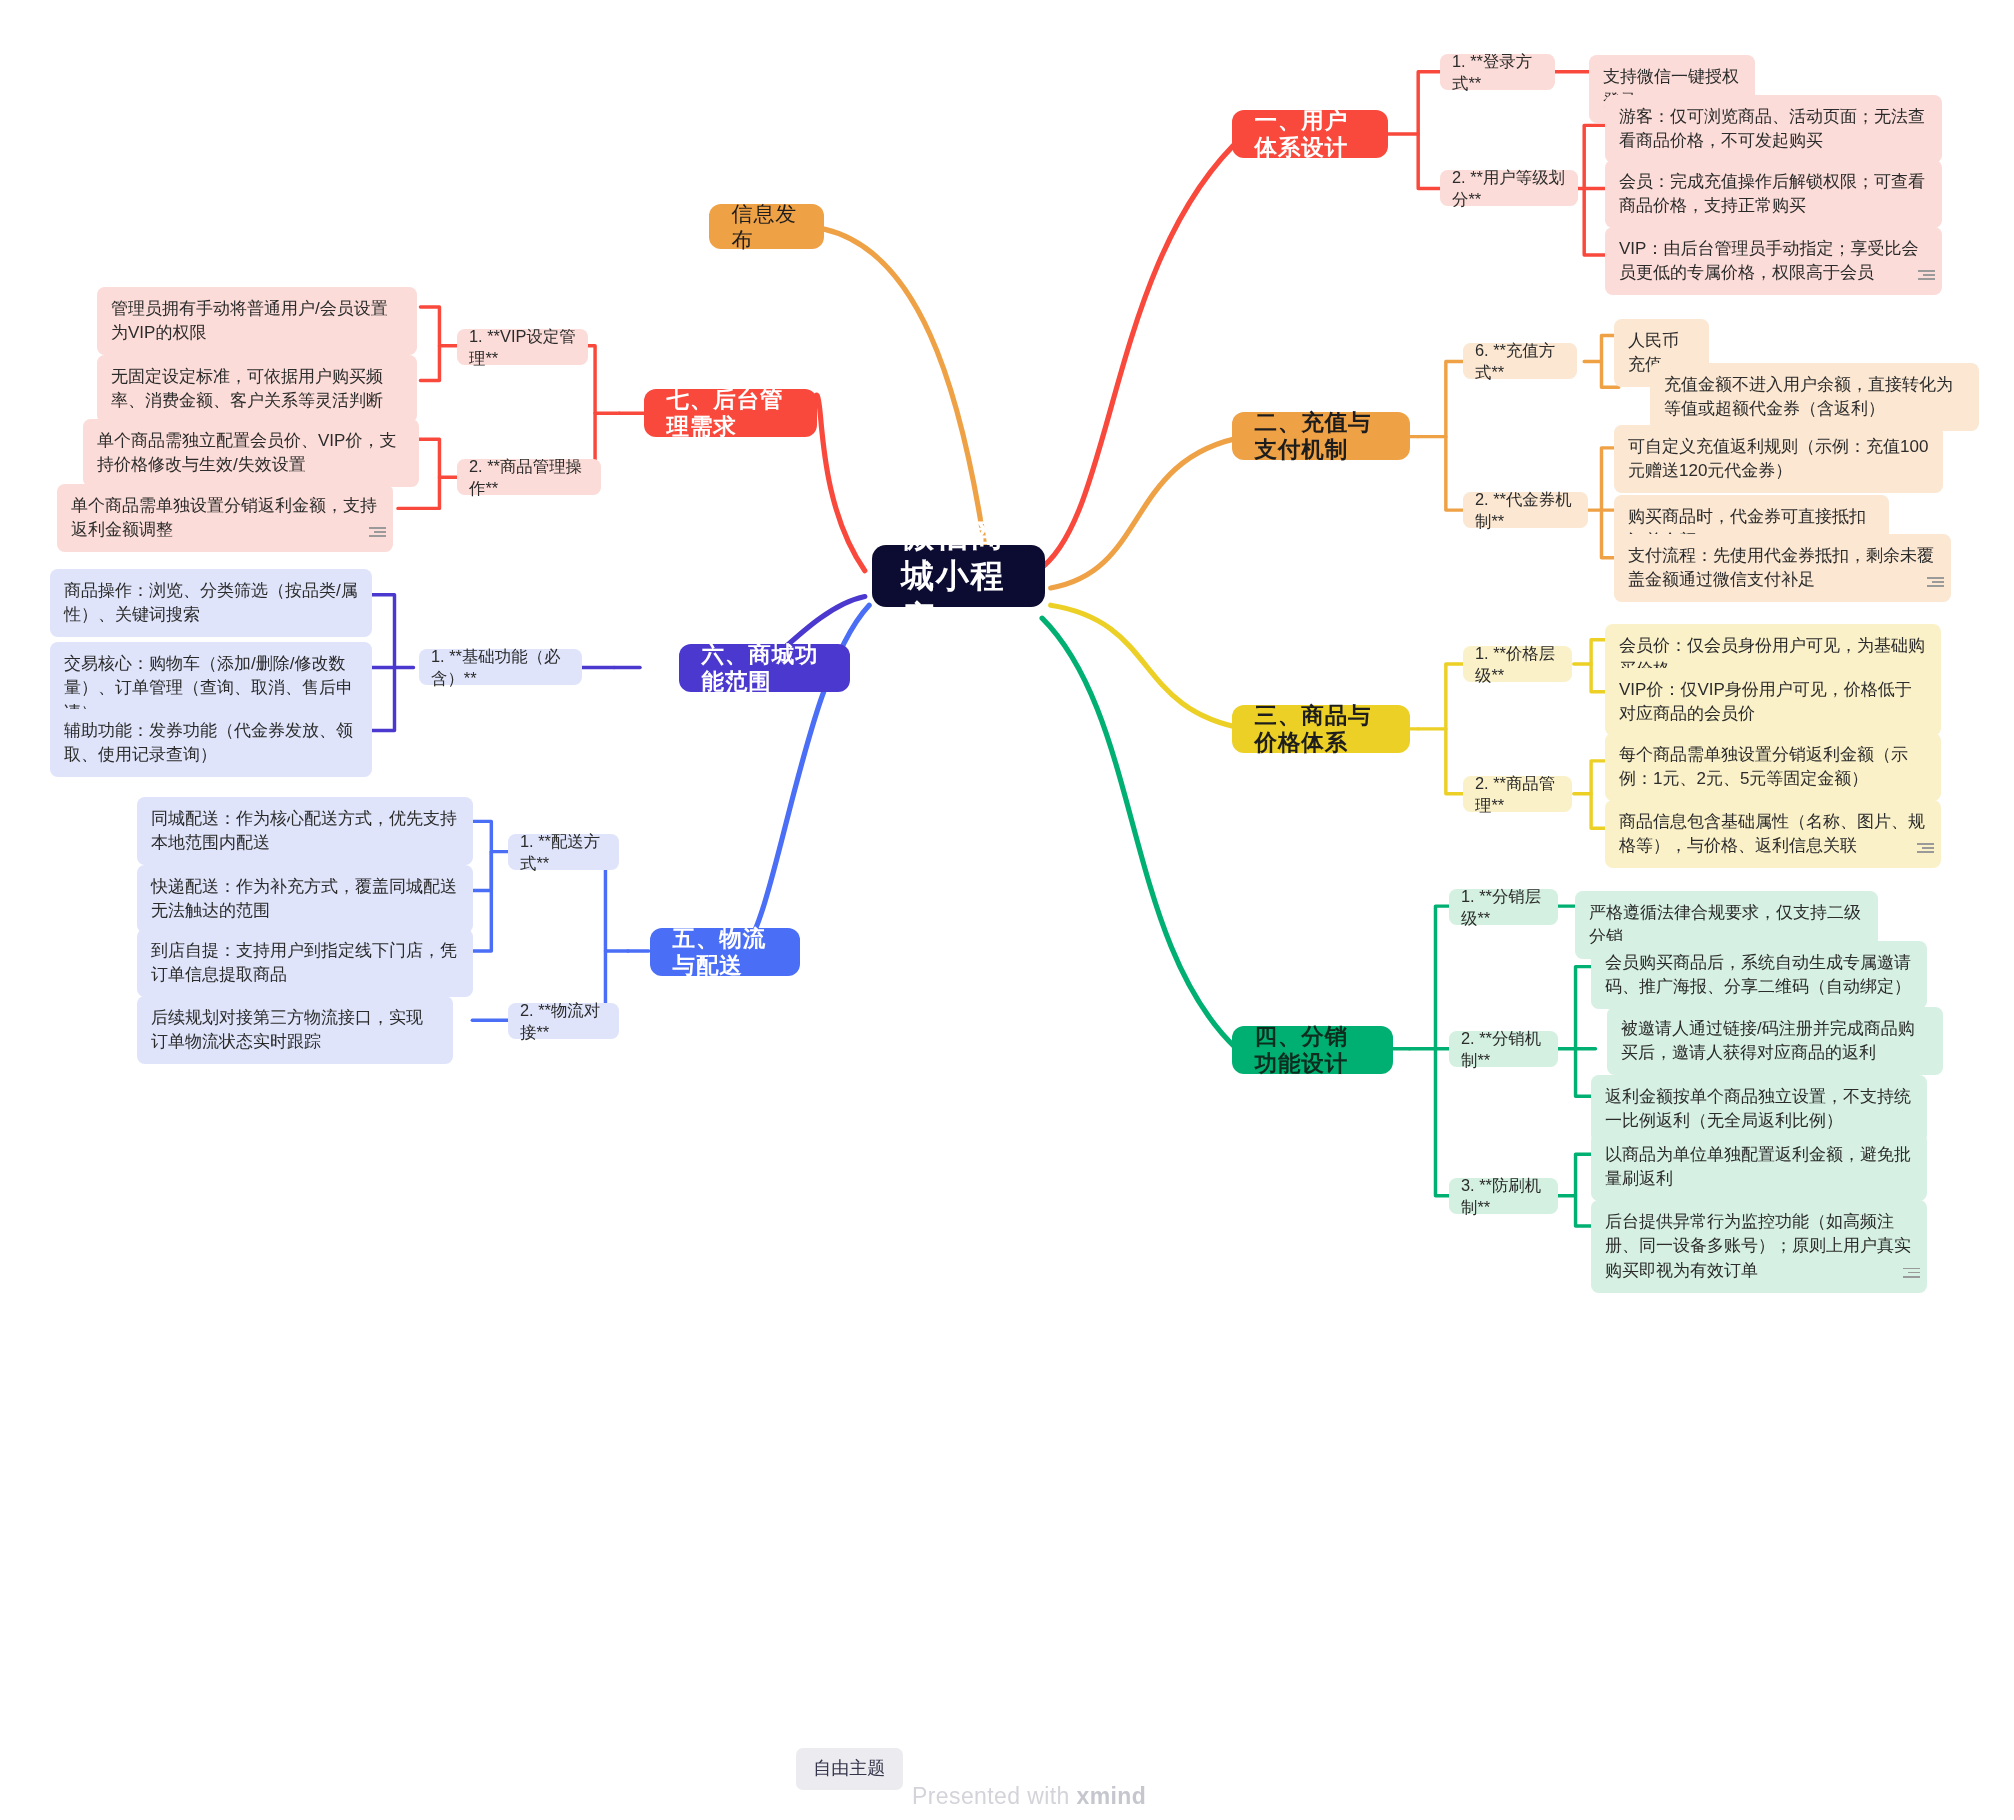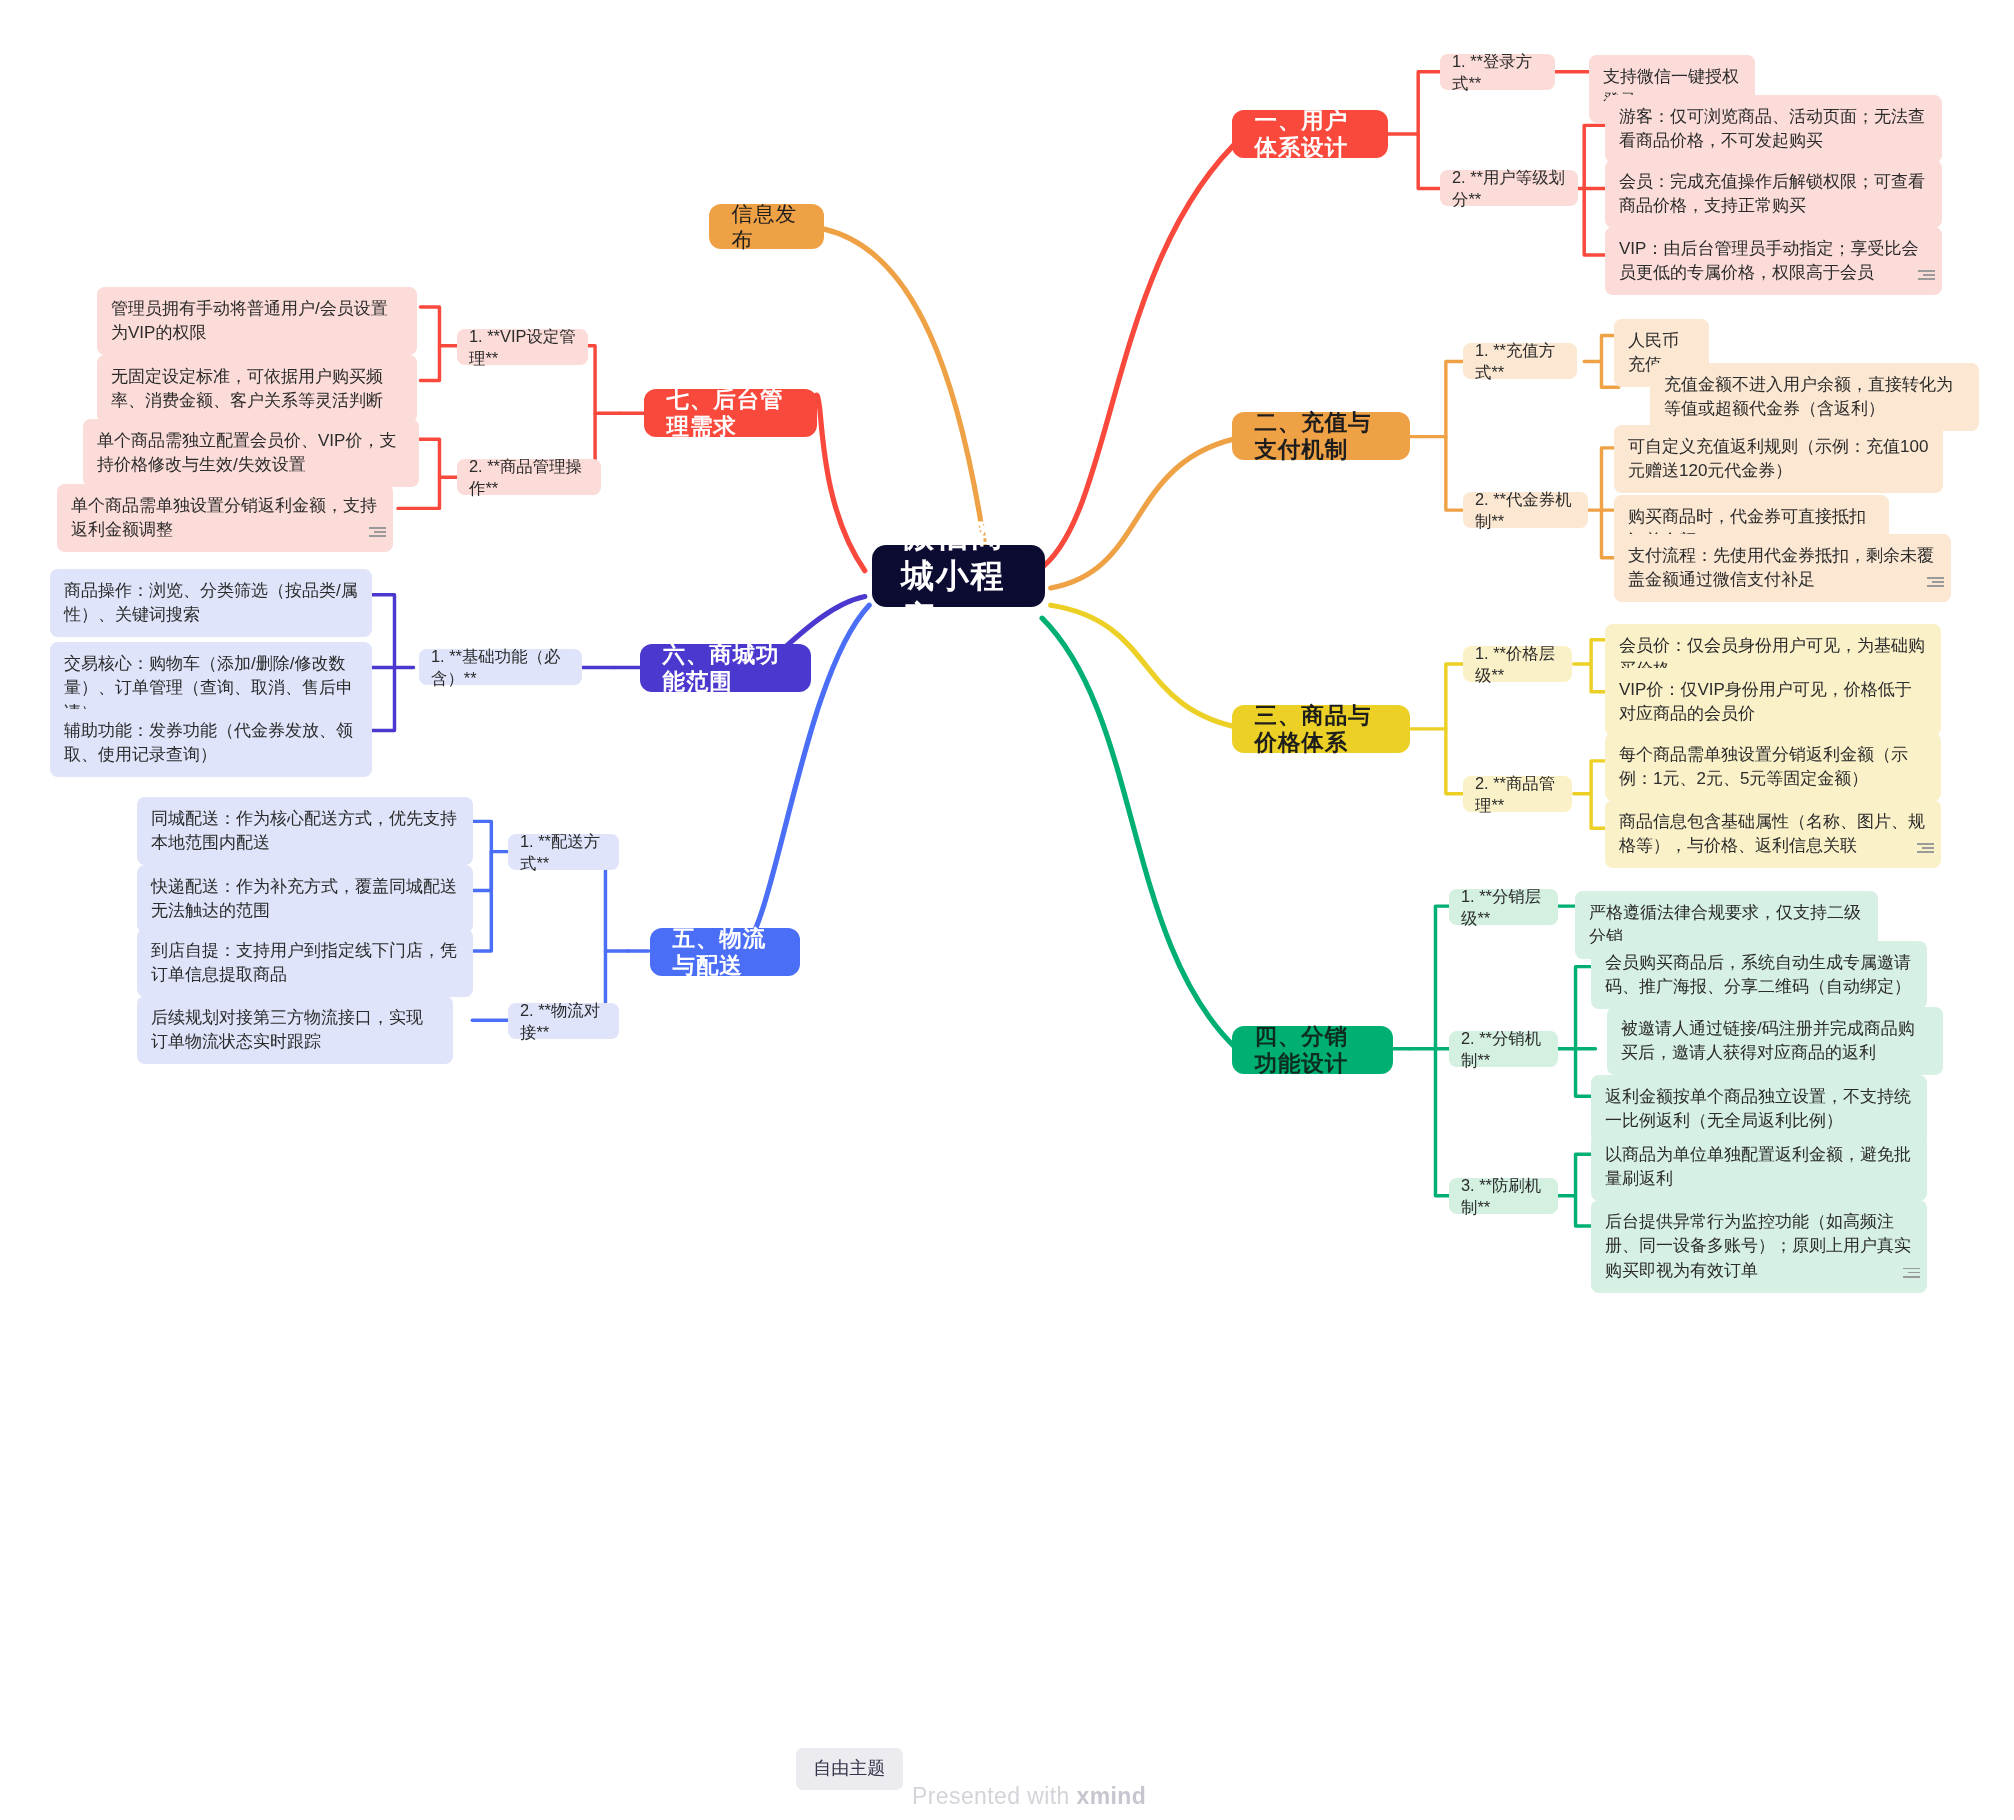--- a/index.html
+++ b/index.html
@@ -25,21 +25,21 @@
   .main-branch{
     border-radius:12px;font-size:22.5px;font-weight:bold;
     padding:14px 22.5px;line-height:1.2;letter-spacing:0.9px;
     display:flex;align-items:center;justify-content:center;white-space:nowrap;
   }
   .mb-red{background:#f9493c;color:#ffffff;}
   .mb-orange{background:#efa145;color:#1d1d1d;}
   .mb-yellow{background:#ecd026;color:#1d1d1d;}
   .mb-green{background:#00b073;color:#0d2d1f;}
   .mb-blue{background:#4a6ef5;color:#ffffff;}
-  .mb-indigo{background:#4b38cf;color:#ffffff;}
+  .mb-indigo{background:#4b38cf;color:#ffffff;margin-left:39px;}
   .mb-orange-free{background:#efa145;color:#1d1d1d;font-weight:normal;letter-spacing:0.9px;}
 
   
   .sub{
     font-size:16.4px;line-height:1.35;padding:7.8px 12px;border-radius:7.8px;
     display:flex;align-items:center;white-space:nowrap;
   }
   .s-red{background:#fbdcd8;color:#2b2b2b;}
   .s-orange{background:#fbe7d2;color:#2b2b2b;}
   .s-yellow{background:#faf1c9;color:#2b2b2b;}
@@ -189,21 +189,21 @@
         <i></i>
         <i></i>
         <i></i>
       </span>
   </div>
 
   <div class="node main-branch mb-orange" style="left:1232px;top:412px;width:178px;height:48px;">
     <span class="txt">二、充值与支付机制</span>
   </div>
   <div class="node sub s-orange" style="left:1463px;top:343px;width:114px;height:36px;">
-    <span class="txt">1. **充值方式**</span>
+    <span class="txt">6. **充值方式**</span>
   </div>
   <div class="node leaf l-orange" style="left:1614px;top:319px;width:95px;">
     <span class="txt">人民币充值</span>
   </div>
   <div class="node leaf l-orange" style="left:1614px;top:363px;width:329px;margin-left:36px;">
     <span class="txt">充值金额不进入用户余额，直接转化为等值或超额代金券（含返利）</span>
   </div>
   <div class="node sub s-orange" style="left:1463px;top:492px;width:125px;height:36px;">
     <span class="txt">2. **代金券机制**</span>
   </div>

